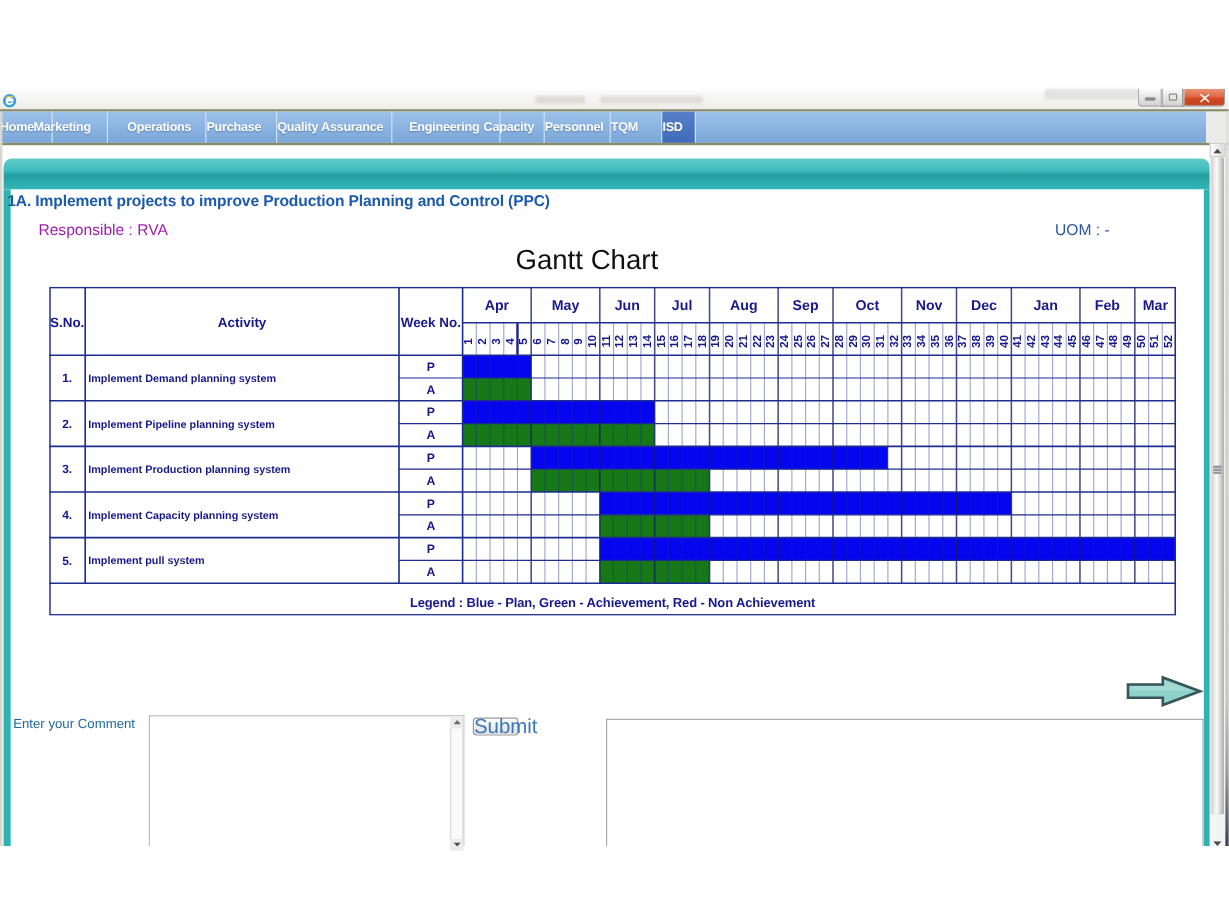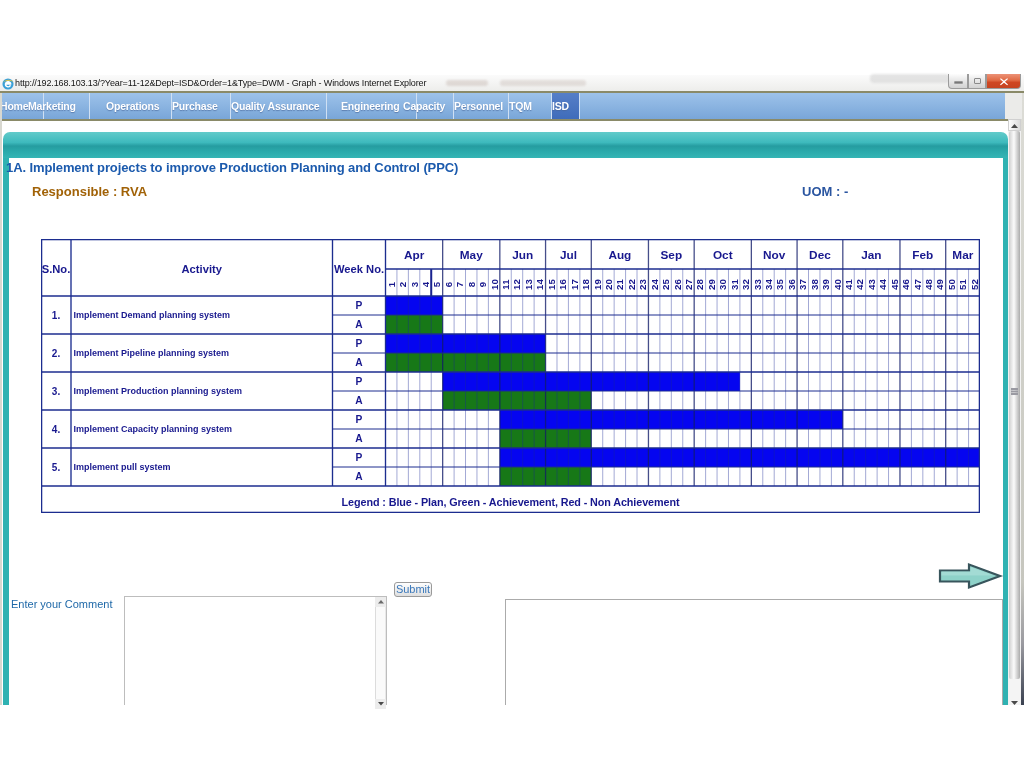--- a/index.html
+++ b/index.html
@@ -17,53 +17,52 @@
 .mi{position:absolute;top:0;height:25.5px;border-right:1px solid #cfe0f4}
 .mi span{position:absolute;left:0;right:0;top:7px;text-align:left;color:#fff;font-weight:bold;font-size:10.5px;white-space:nowrap;letter-spacing:-0.2px;text-shadow:0 1px 1px rgba(70,100,150,0.65)}
 
 #contentwrap{left:3px;top:132px;width:1005px;height:573px}
 #tealband{left:0;top:0;width:1004.5px;height:26px;border-radius:7px 7px 0 0;background:linear-gradient(#62cbca,#3ebabd 40%,#259ca0 54%,#2baaab 75%,#35b5b5 100%)}
 #tealL{left:0;top:26px;width:6px;height:547px;background:#2fb2b2}
 #tealR{left:999.5px;top:26px;width:5px;height:547px;background:#2fb2b2}
 #inner{left:6px;top:26px;width:993.5px;height:547px;background:#fff}
 
 #heading{left:6px;top:160px;width:1000px;font-size:13px;font-weight:bold;color:#1b5aad;white-space:nowrap;letter-spacing:-0.1px}
-#resp{left:32px;top:184px;font-size:13px;font-weight:bold;color:#a16207}
-#uom{left:802px;top:184px;width:200px;text-align:left;font-size:13px;font-weight:bold;color:#2a55a0}
+#resp{left:32px;top:184px;font-size:13px;font-weight:normal;color:#a21caf}
+#uom{left:802px;top:184px;width:200px;text-align:center;font-size:13px;font-weight:normal;color:#2a55a0}
 #gantt{left:0;top:203px;width:978px;text-align:center;font-size:23px;color:#101010}
 
 #sbar{left:1008px;top:119px;width:12.5px;height:586px;background:#f2f2f2}
 #sbtnup{left:1008px;top:119px;width:12.5px;height:12px;background:linear-gradient(90deg,#fdfdfd,#dcdcdc);border:1px solid #d0d0d0;text-align:center}
 #sthumb{left:1008.5px;top:131px;width:11.5px;height:548px;background:linear-gradient(90deg,#cfcfcf,#fbfbfb 45%,#ababab);border-radius:2px}
 #strack2{left:1008.5px;top:679px;width:11.5px;height:26px;background:#f4f4f4}
 #sbtndn{left:1009px;top:699px;width:11px;height:9px;text-align:center}
 
 #frameL{left:0;top:93px;width:2px;height:612px;background:#d8d8d0}
 #frameR{left:1021px;top:93px;width:3px;height:612px;background:linear-gradient(#dcdcd6,#c6c6be 80%,#9a9aa0 90%,#3a4150 100%)}
 
 #clabel{left:11px;top:598px;font-size:11px;color:#1e68a8}
 #cbox{left:124px;top:596px;width:263px;height:109px;background:#fff;border:1px solid #bdbdbd;border-bottom:none}
 #cscroll{left:375px;top:597px;width:11px;height:108px;background:#fafafa;border-left:1px solid #dcdcdc;border-right:1px solid #e8e8e8}
 #cup{left:375px;top:597px;width:11px;height:10px;background:#ececec;text-align:center}
 #cdn{left:375px;top:699px;width:11px;height:10px;background:#ececec;text-align:center}
-#submit{left:394px;top:582px;width:38px;height:15px;background:linear-gradient(#fefefe,#ededed 55%,#dfdfdf);border:1px solid #9a9a9a;border-radius:3px;font-size:11px;color:#3a78bb;text-align:center;line-height:13px}
+#submit{left:394px;top:598px;width:38px;height:15px;background:linear-gradient(#fefefe,#ededed 55%,#dfdfdf);border:1px solid #9a9a9a;border-radius:3px;font-size:17px;color:#3a78bb;text-align:center;line-height:13px}
 #rbox{left:505px;top:599px;width:498px;height:106px;background:#fff;border:1px solid #ababab;border-bottom:none}
 </style></head>
 <body>
 <div id="stage">
 <div class="abs" id="titlebar"></div>
 <svg class="abs" style="left:1.5px;top:78px" width="12" height="12" viewBox="0 0 14 14">
       <circle cx="7" cy="7" r="6.5" fill="#3aa0d8"></circle>
       <path d="M3.2 7.4a3.9 3.9 0 0 0 7.6 1.1h-2a2 2 0 0 1-3.7-.7l5.8-.02a3.9 3.9 0 0 0-7.7-1.2z" fill="#fff"></path>
       <path d="M1 5.5C3.5 3.2 9 2.4 13.2 4.6 11 1.6 4.5.8 1 5.5z" fill="#e8c53a"></path>
     </svg>
 <div class="abs" style="left:446px;top:80px;width:42px;height:6px;background:rgba(175,155,145,0.30);border-radius:3px;filter:blur(1.2px)"></div>
 <div class="abs" style="left:500px;top:80px;width:86px;height:6px;background:rgba(175,155,145,0.26);border-radius:3px;filter:blur(1.2px)"></div>
 <div class="abs" style="left:870px;top:74px;width:80px;height:9px;background:rgba(205,205,205,0.5);border-radius:4px;filter:blur(1px)"></div>
-<div class="abs" id="titletext">http://192.168.103.13/?Year=11-12&amp;Dept=ISD&amp;Order=1&amp;Type=DWM - Graph - Windows Internet Explorer</div>
 <div class="wbtn" style="left:948px;width:19.5px;border-radius:0 0 0 4px">
       <div style="position:absolute;left:5px;top:6.5px;width:8.5px;height:3px;background:#787878;border:1px solid #9a9a9a;border-radius:1px"></div>
     </div>
 <div class="wbtn" style="left:967.5px;width:18px">
       <div style="position:absolute;left:5px;top:4px;width:7px;height:6px;border:1.3px solid #8a8a8a;border-radius:1px"></div>
     </div>
 <div class="wbtn" style="left:985.5px;width:35px;border-radius:0 0 4px 0;background:linear-gradient(#ec9277,#e06a44 45%,#cf4722 60%,#c64420)">
 <svg style="position:absolute;left:13.5px;top:4px" width="8" height="7.5" viewBox="0 0 10 9">
         <path d="M1 0 L5 3.2 L9 0 L10 1 L6.2 4.5 L10 8 L9 9 L5 5.8 L1 9 L0 8 L3.8 4.5 L0 1 Z" fill="#fff"></path>
       </svg>
@@ -121,20 +120,21 @@
     </div>
 <div class="abs" id="contentwrap">
   <div class="abs" id="tealband"></div>
   <div class="abs" id="tealL"></div>
   <div class="abs" id="tealR"></div>
   <div class="abs" id="inner"></div>
 </div>
 <div class="abs" id="heading">1A. Implement projects to improve Production Planning and Control (PPC)</div>
 <div class="abs" id="resp">Responsible : RVA</div>
 <div class="abs" id="uom">UOM : -</div>
+<div class="abs" id="gantt">Gantt Chart</div>
 <svg width="939" height="274" viewBox="0 0 939 274" style="position:absolute;left:41px;top:239px">
 <rect x="344.50" y="57" width="57.16" height="19" fill="#0505f0"></rect>
 <rect x="344.50" y="76" width="57.16" height="19" fill="#177817"></rect>
 <rect x="344.50" y="95" width="160.06" height="19" fill="#0505f0"></rect>
 <rect x="344.50" y="114" width="160.06" height="19" fill="#177817"></rect>
 <rect x="401.66" y="133" width="297.25" height="19" fill="#0505f0"></rect>
 <rect x="401.66" y="152" width="148.62" height="19" fill="#177817"></rect>
 <rect x="458.83" y="171" width="342.98" height="19" fill="#0505f0"></rect>
 <rect x="458.83" y="190" width="91.46" height="19" fill="#177817"></rect>
 <rect x="458.83" y="209" width="480.17" height="19" fill="#0505f0"></rect>

